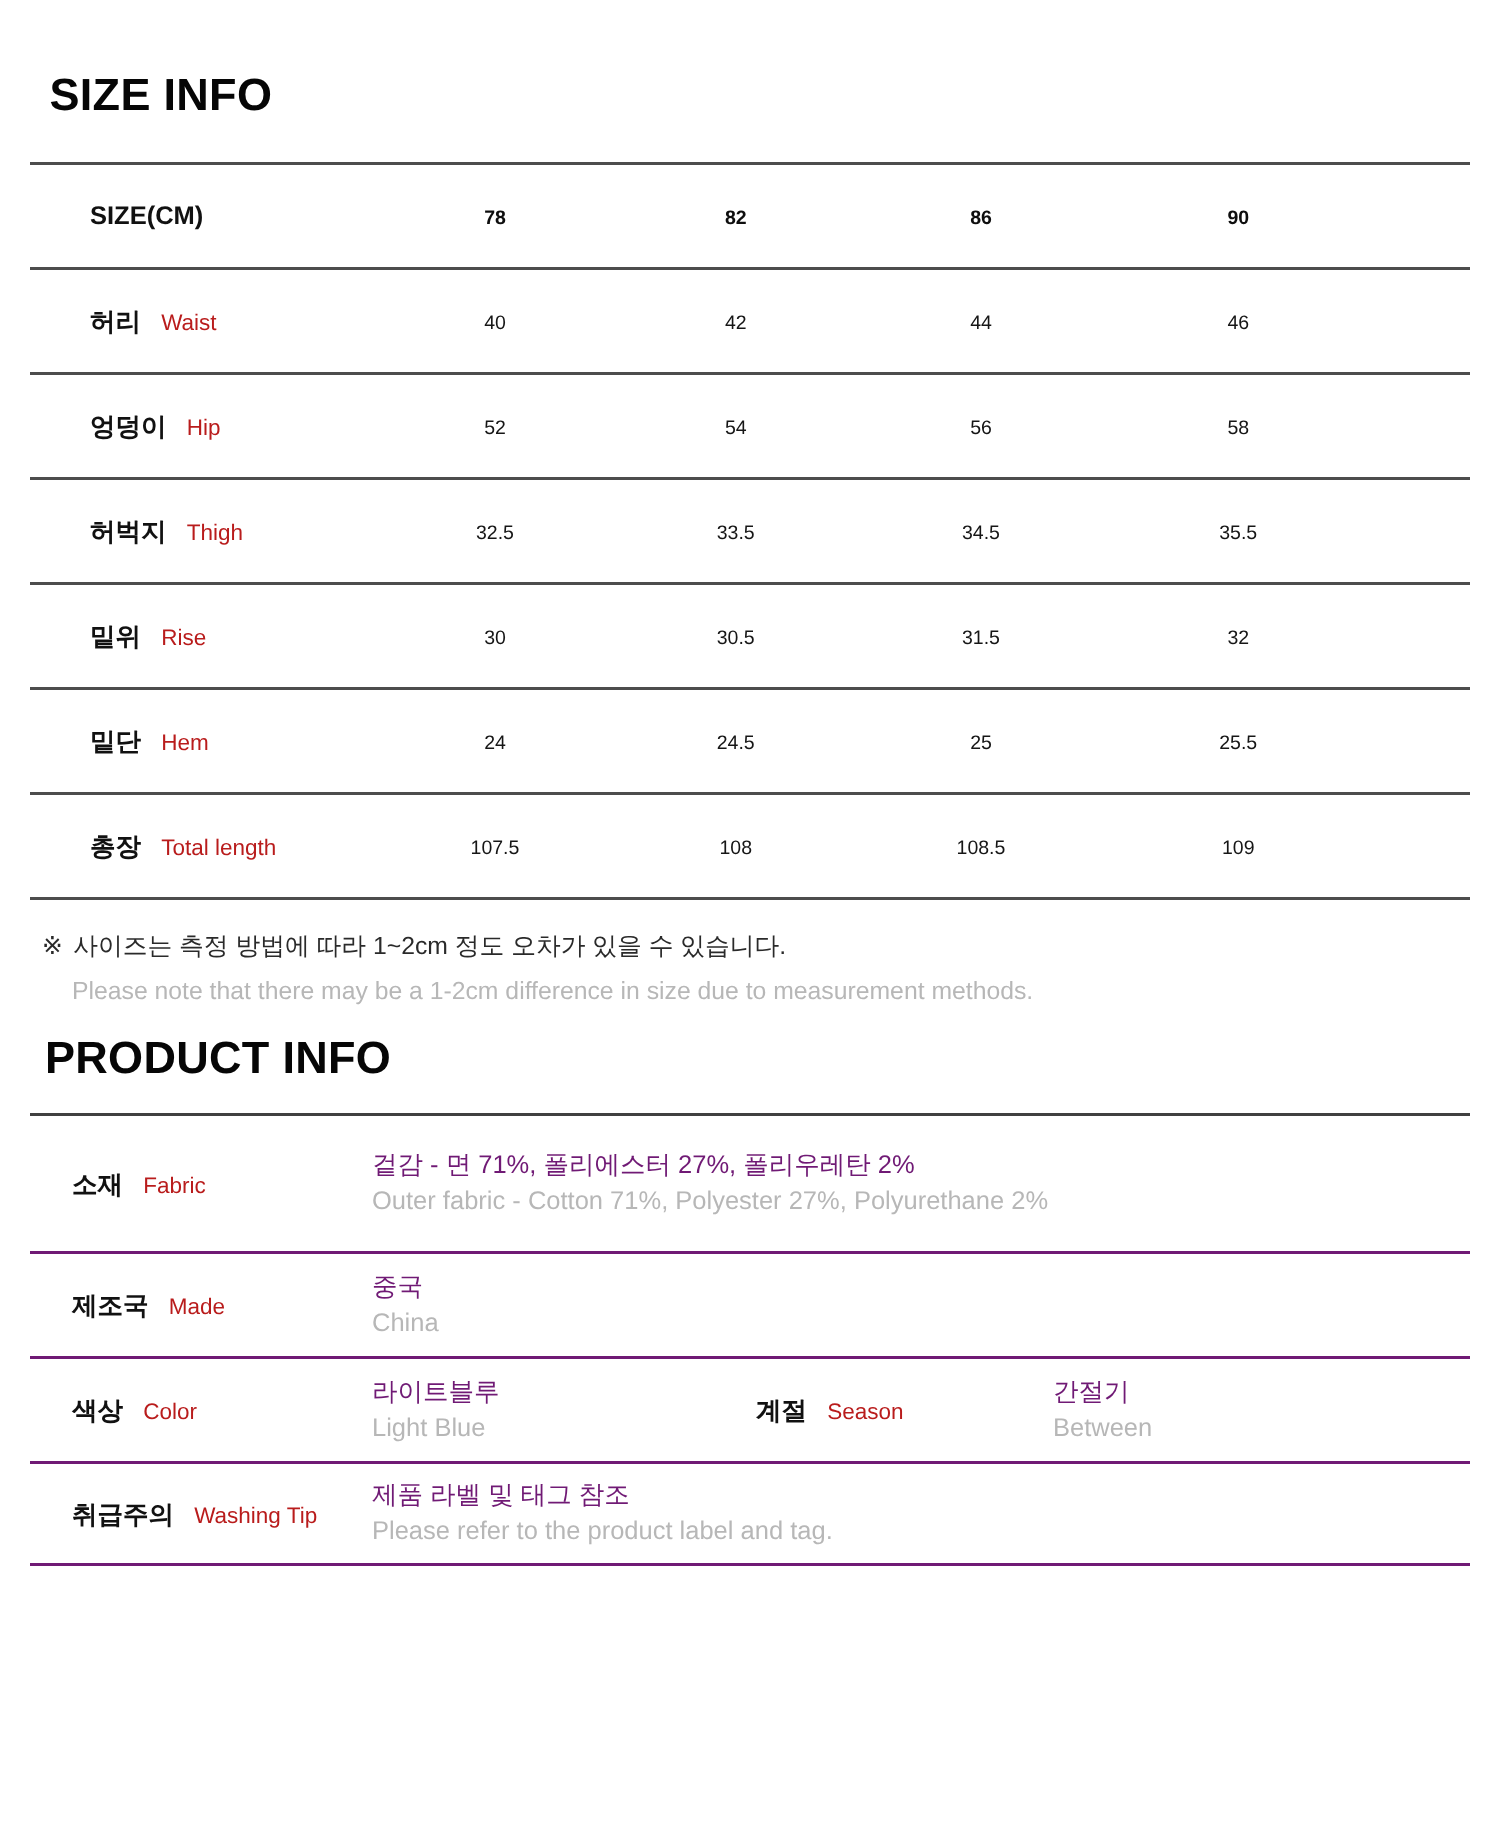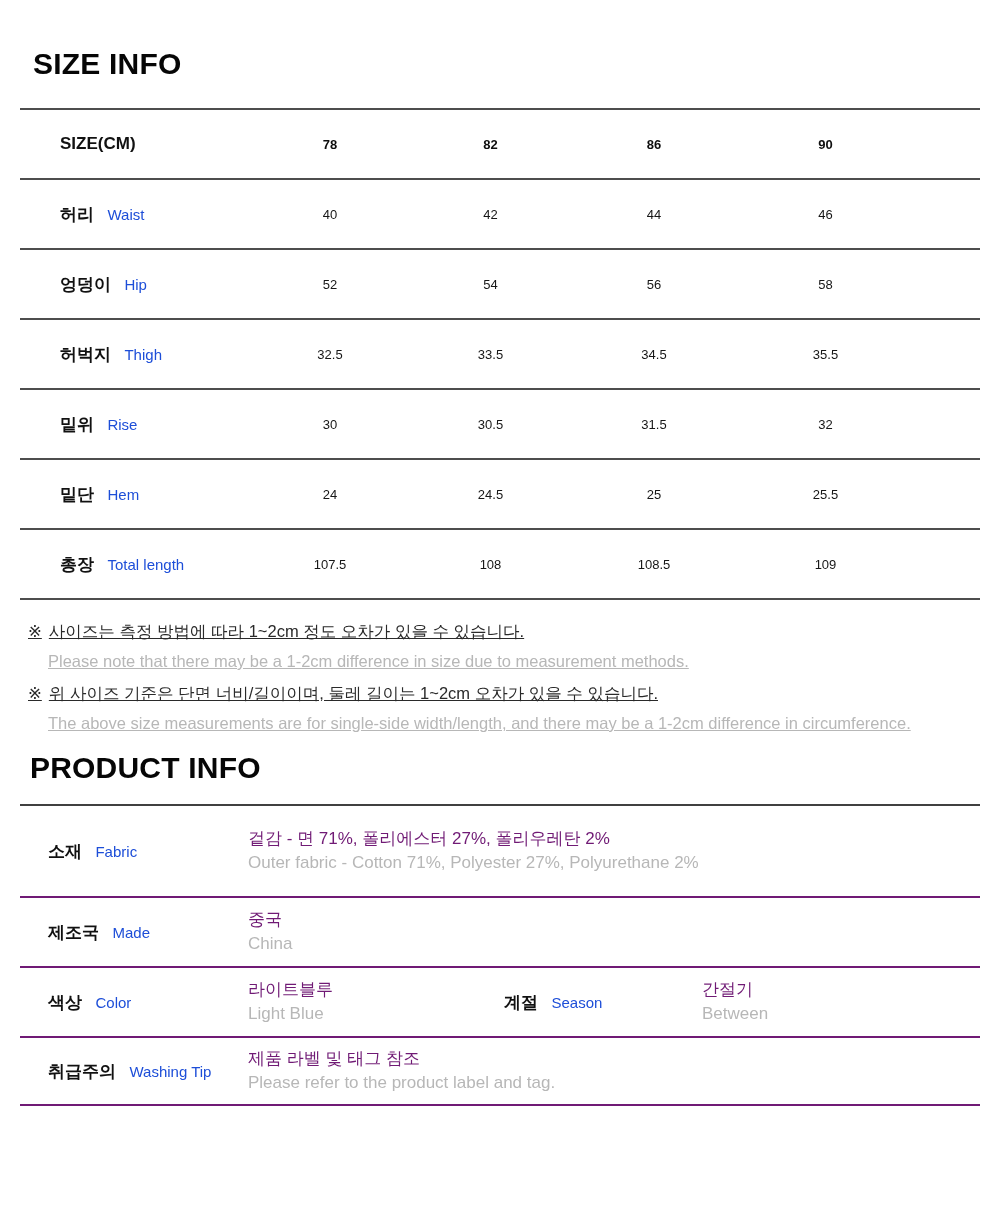--- a/index.html
+++ b/index.html
@@ -27,28 +27,28 @@
   .size-table { border-top: 2px solid #4d4d4d; margin-top: 26px; }
   .size-row {
     display: grid;
     grid-template-columns: 230px 160px 161px 166px 177px 1fr;
     align-items: center;
     height: 70px;
     border-bottom: 2px solid #4d4d4d;
   }
   .label-cell { padding-left: 40px; white-space: nowrap; }
   .kr { font-size: 17px; font-weight: 700; color: #111; }
-  .en { font-size: 15px; font-weight: 400; color: #1d4ed8; margin-left: 9px; }
+  .en { font-size: 15px; font-weight: 400; color: #b91c1c; margin-left: 9px; }
   .num { text-align: center; font-size: 13px; color: #161616; }
   .size-row.header .num { font-weight: 700; color: #0e0e0e; }
 
   
   .notes { margin: 16px 0 0 8px; }
   .note { margin-bottom: 2px; }
-  .note p { margin: 0; line-height: 30px; font-size: 16.5px; text-decoration: underline; }
+  .note p { margin: 0; line-height: 30px; font-size: 16.5px; }
   .note-kr { color: #2a2a2a; }
   .note-marker { margin-right: 7px; color: #2a2a2a; }
   .note-en { color: #b7b7b7; padding-left: 20px; }
 
   
   .product-table { border-top: 2px solid #404040; }
   .product-row {
     display: grid;
     grid-template-columns: 228px 256px 198px 1fr;
     align-items: center;
@@ -146,24 +146,20 @@
       <div class="num">108.5</div>
       <div class="num">109</div>
     </div>
   </div>
 
   <div class="notes">
     <div class="note">
       <p class="note-kr"><span class="note-marker">※</span><span>사이즈는 측정 방법에 따라 1~2cm 정도 오차가 있을 수 있습니다.</span></p>
       <p class="note-en">Please note that there may be a 1-2cm difference in size due to measurement methods.</p>
     </div>
-    <div class="note">
-      <p class="note-kr"><span class="note-marker">※</span><span>위 사이즈 기준은 단면 너비/길이이며, 둘레 길이는 1~2cm 오차가 있을 수 있습니다.</span></p>
-      <p class="note-en">The above size measurements are for single-side width/length, and there may be a 1-2cm difference in circumference.</p>
-    </div>
   </div>
 
   <h1 class="section-title" id="product-title">PRODUCT INFO</h1>
 
   <div class="product-table">
 
     <div class="product-row row-fabric">
       <div class="p-label">
         <span class="kr">소재</span>
         <span class="en">Fabric</span>

